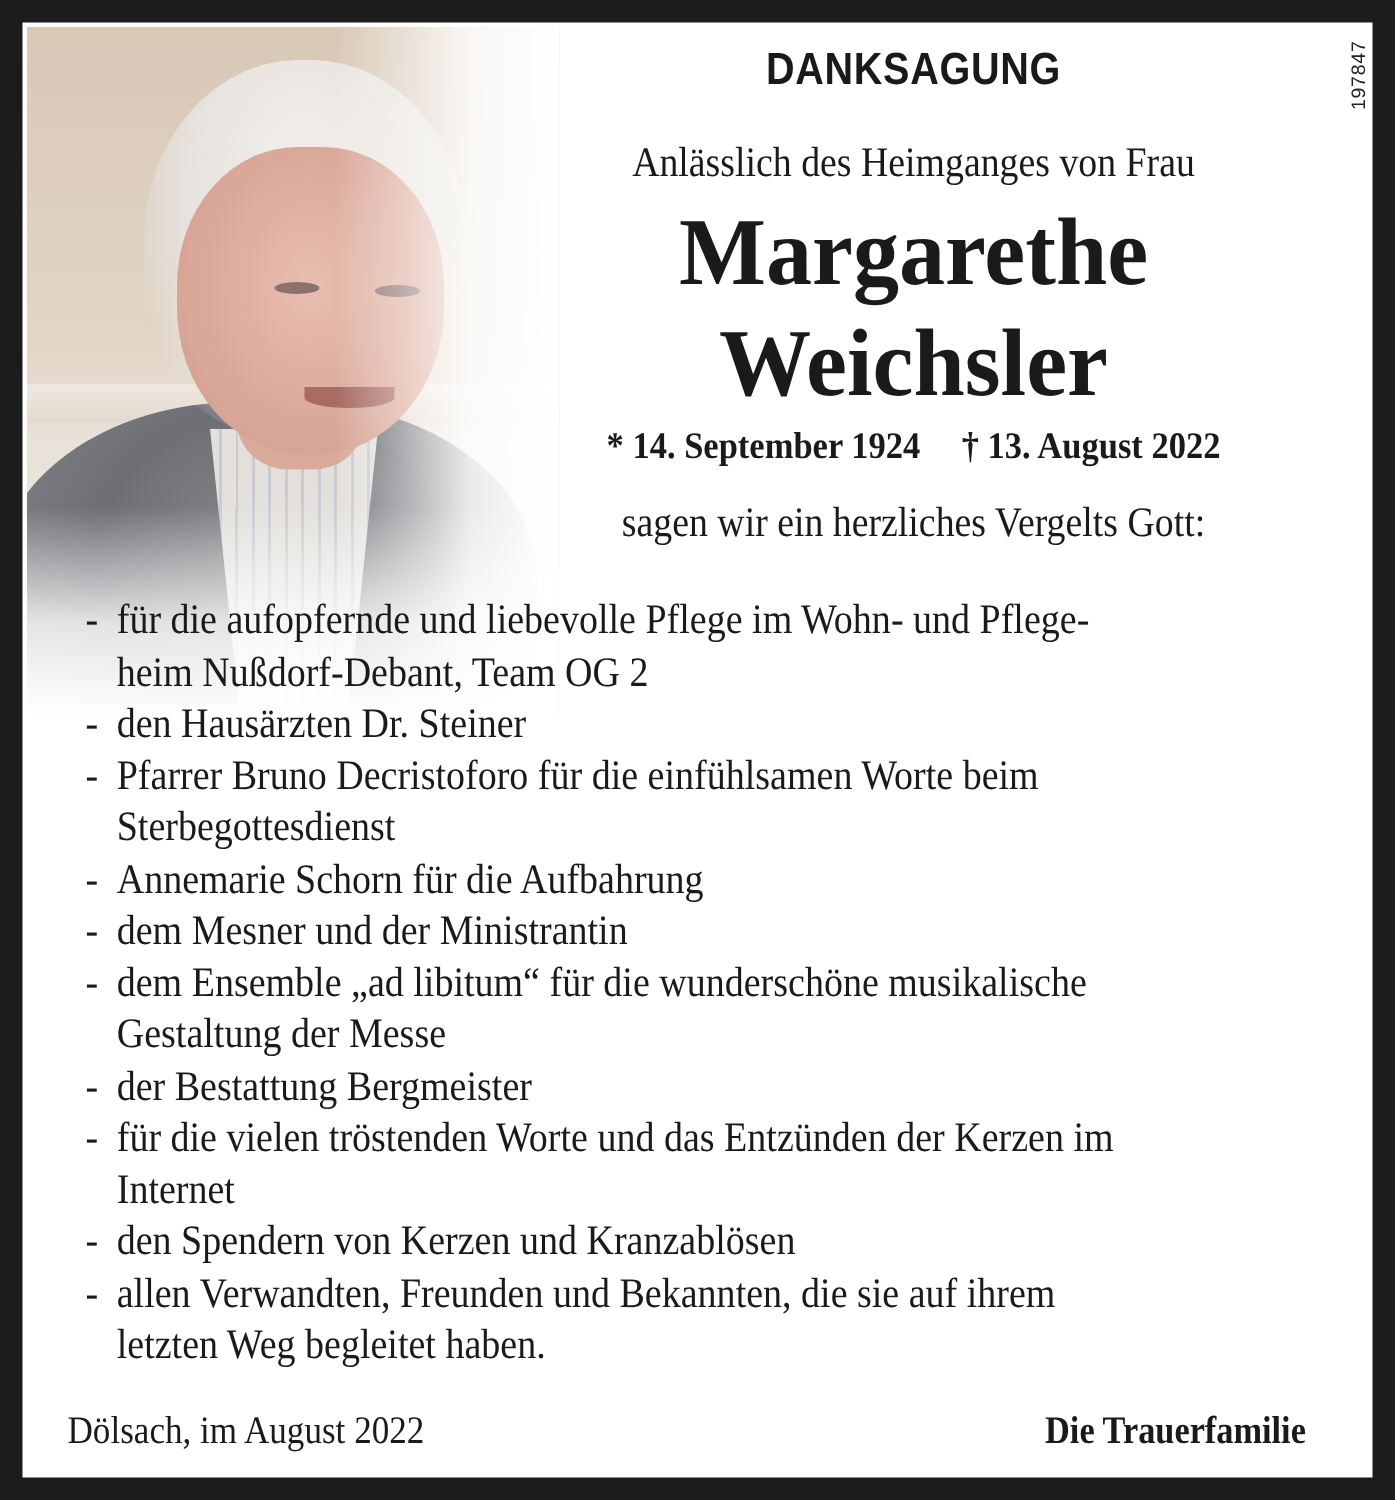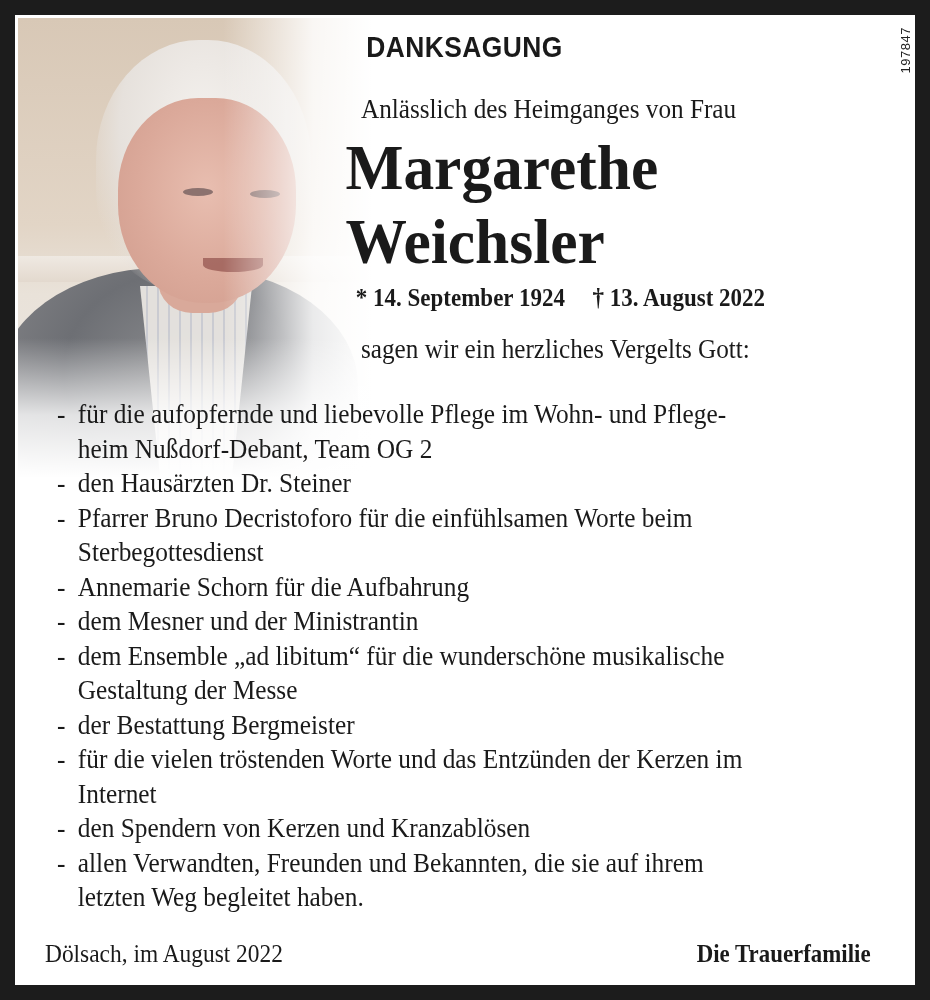--- a/index.html
+++ b/index.html
@@ -78,21 +78,22 @@
     .serial {
       position: absolute; right: 2px; top: 12px;
       font-family: "Liberation Sans", sans-serif;
       font-size: 13px; color: #222;
       writing-mode: vertical-rl; transform: rotate(180deg);
       letter-spacing: 0.5px;
     }
 
     
     .heading-block {
-      position: absolute; left: 320px; top: 0; width: 520px;
+      position: absolute; left: 334px; top: 0; width: 520px;
+      text-align: center;
     }
     .title {
       margin-top: 14px;
       font-family: "Liberation Sans", sans-serif;
       font-weight: bold; font-size: 30px; letter-spacing: 0.5px;
       transform: scaleX(0.88); transform-origin: center;
       line-height: 36px;
     }
     .intro {
       margin-top: 28px;

